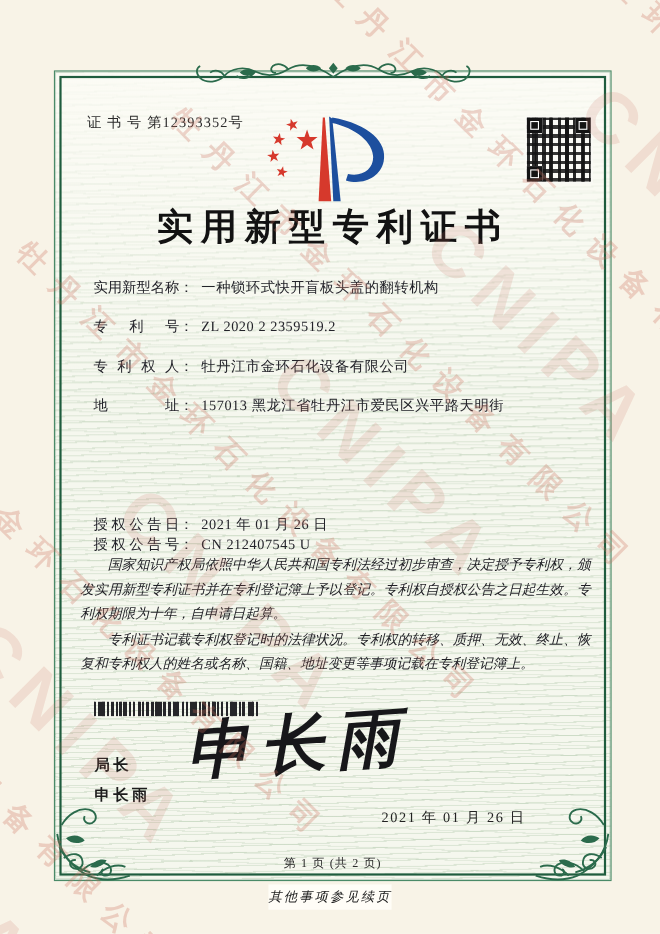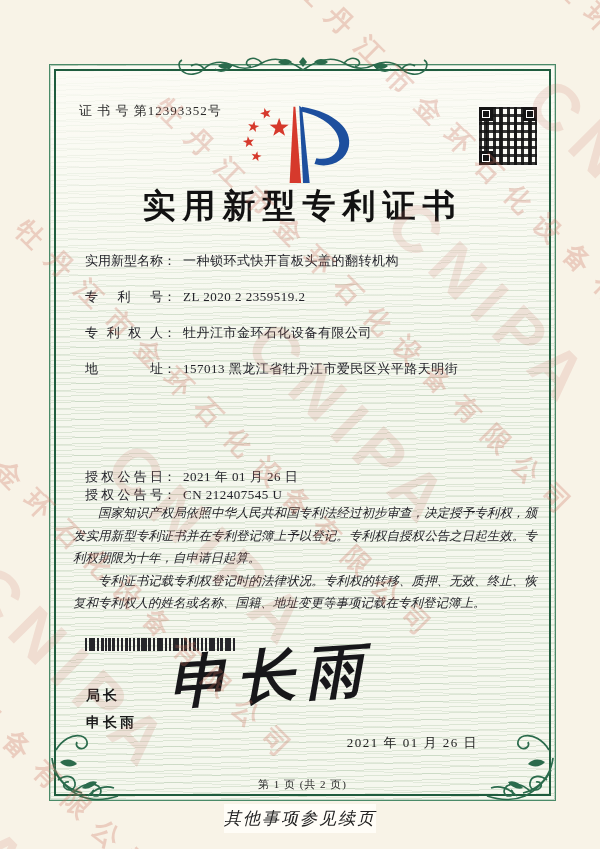--- a/index.html
+++ b/index.html
@@ -76,21 +76,21 @@
   .signature{position:absolute;left:118px;top:582px;font-size:58px;font-style:italic;font-weight:600;
     letter-spacing:10px;color:#17171a;transform:rotate(-4deg);line-height:1;}
 
   .issue-date{position:absolute;right:76px;top:668px;font-size:13px;letter-spacing:1.5px;color:#222;}
 
   .page-info{position:absolute;left:0;top:711px;width:100%;text-align:center;font-size:11px;
     letter-spacing:1px;color:#2a2a2a;}
 
   .continuation{position:absolute;left:0;top:804px;width:100%;text-align:center;z-index:4;}
   .continuation span{display:inline-block;background:rgba(255,254,249,0.92);padding:3px 0;
-    font-size:17px;font-style:italic;letter-spacing:2px;color:#222;}
+    font-size:12px;font-style:italic;letter-spacing:2px;color:#222;}
 </style>
 </head>
 <body>
 
 <div class="page">
 
   <div class="sheet">
 
     <svg class="ornament-top" width="270" height="28" viewBox="0 0 270 28">
       <g stroke="#2b6b4c" stroke-width="1.6" fill="none">

